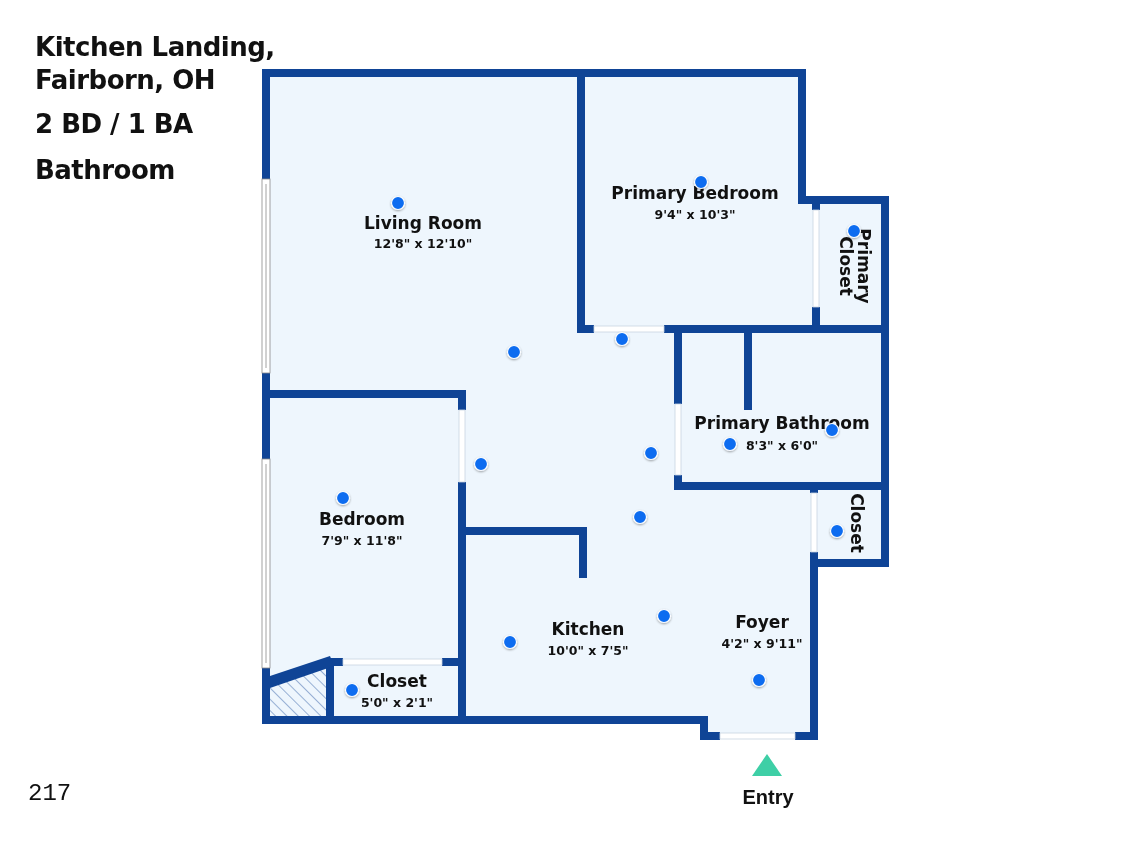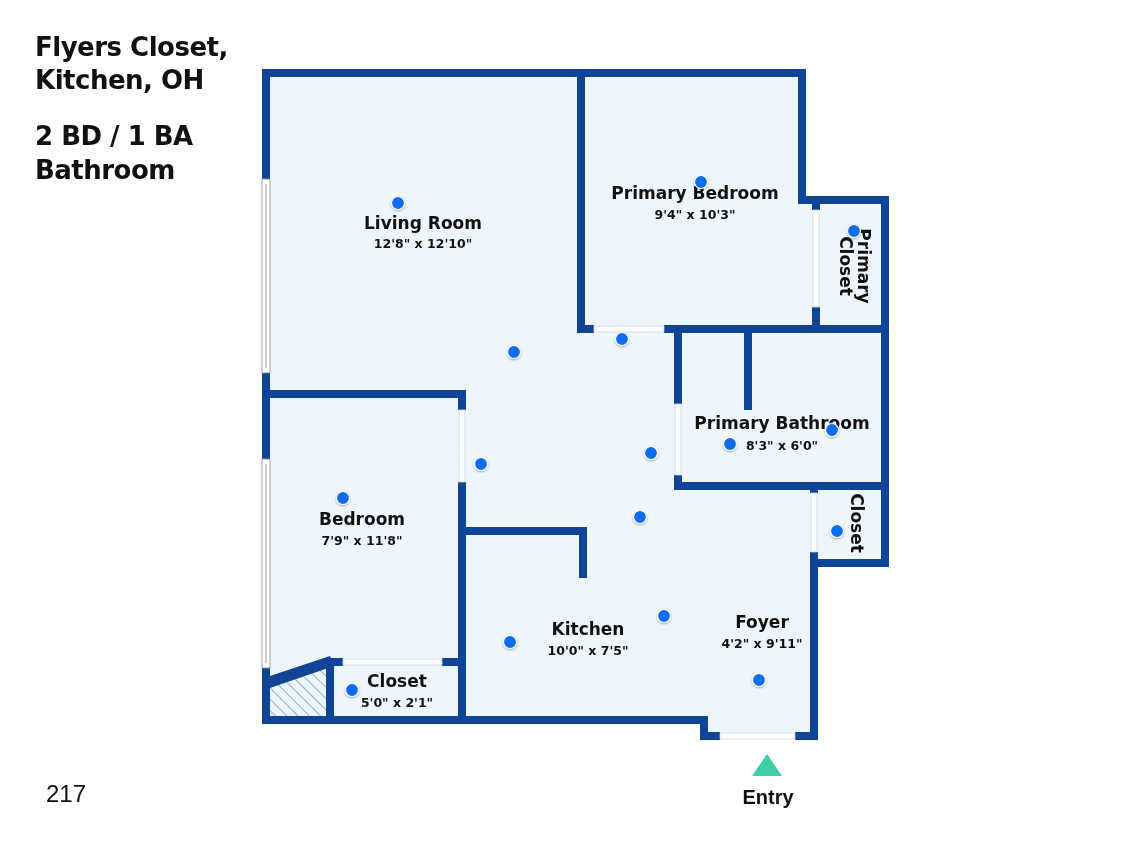--- a/index.html
+++ b/index.html
@@ -1,29 +1,29 @@
 <!DOCTYPE html>
 <html><head>
 <meta charset="utf-8">
 <style>
   html, body { margin:0; padding:0; background:#ffffff; }
   body { width:1125px; height:844px; position:relative; overflow:hidden; font-family:"Liberation Sans", sans-serif; }
   .title { position:absolute; left:35px; color:#111; font-weight:bold; font-size:26px; line-height:33px; font-family:"DejaVu Sans", sans-serif; letter-spacing:-0.5px; }
-  .page-num { position:absolute; left:46px; top:780px; font-size:24px; color:#111; font-family:Liberation Sans, sans-serif; }
+  .page-num { position:absolute; left:28px; top:780px; font-size:24px; color:#111; font-family:Liberation Mono, monospace; }
   svg { position:absolute; left:0; top:0; }
   .room-name { font-family:"DejaVu Sans", sans-serif; font-weight:bold; font-size:17px; fill:#111; }
   .room-dim { font-family:"DejaVu Sans", sans-serif; font-weight:bold; font-size:12.5px; fill:#111; }
   .entry-label { font-family:"Liberation Sans", sans-serif; font-weight:bold; font-size:20px; fill:#111; }
 </style>
 </head>
 <body>
 
-<div class="title" style="top:31px;">Flyers Closet,</div>
-<div class="title" style="top:64px;">Kitchen, OH</div>
-<div class="title" style="top:120px;text-align:right;">2 BD / 1 BA</div>
+<div class="title" style="top:31px;">Kitchen Landing,</div>
+<div class="title" style="top:64px;">Fairborn, OH</div>
+<div class="title" style="top:108px;text-align:right;">2 BD / 1 BA</div>
 <div class="title" style="top:154px;">Bathroom</div>
 
 <svg width="1125" height="844" viewBox="0 0 1125 844">
   <defs>
     <pattern id="hatch" patternUnits="userSpaceOnUse" width="8" height="8" patternTransform="rotate(-45)">
       <line x1="0" y1="0" x2="0" y2="8" stroke="#5a7fb8" stroke-width="1.2"></line>
     </pattern>
     <filter id="shadow" x="-50%" y="-50%" width="200%" height="200%">
       <feDropShadow dx="0" dy="1" stdDeviation="1.2" flood-color="#000" flood-opacity="0.35"></feDropShadow>
     </filter>

